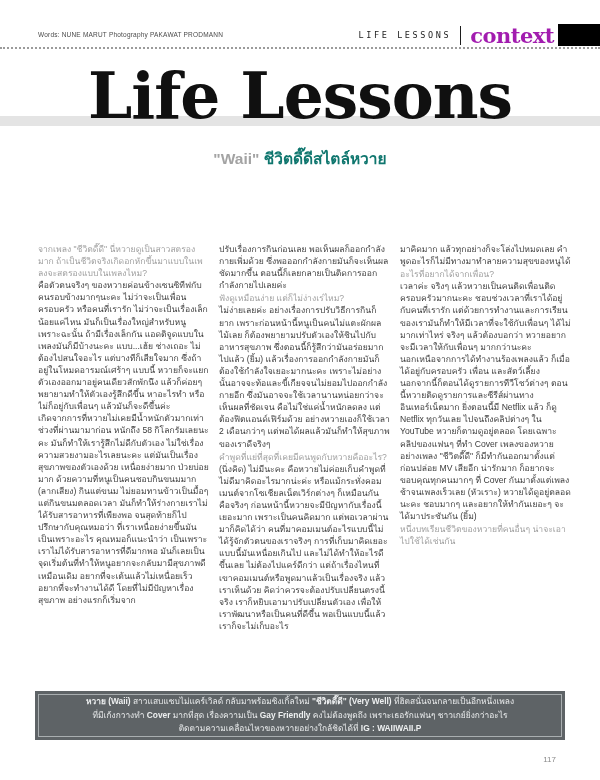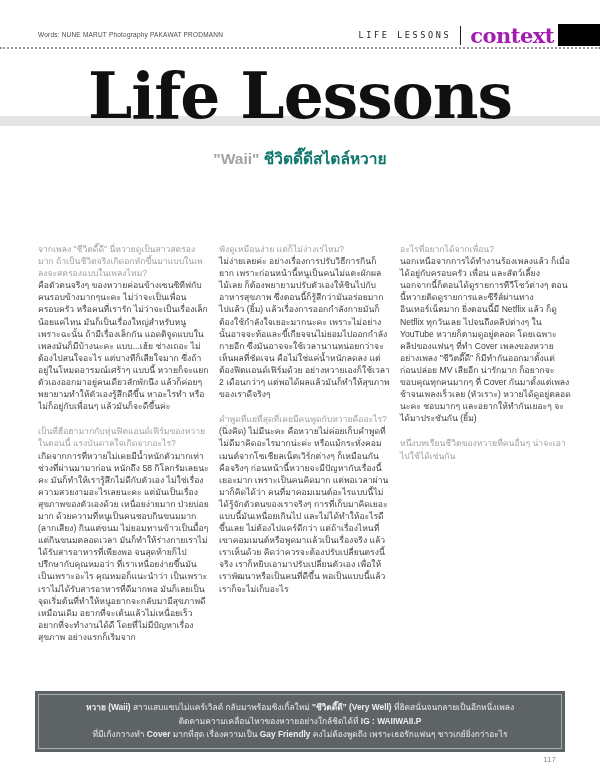--- a/index.html
+++ b/index.html
@@ -25,26 +25,26 @@
   .subtitle{position:absolute;top:146px;left:0;width:600px;text-align:center;
             font-size:15.5px;font-weight:700;}
   .subtitle .artist{color:#a3a3a3;}
   .subtitle .tagline{color:#0f766e;}
 
   
   .columns{position:absolute;top:243px;left:38px;width:534px;height:444px;
            display:flex;gap:10px;overflow:hidden;}
   .col{width:171px;flex:0 0 171px;}
   .col p{margin:0;font-size:8.6px;line-height:12.1px;text-align:left;}
-  .col p.q{color:#9d9d9d;margin-top:13px;}
+  .col p.q{color:#9d9d9d;margin-top:1px;}
   .col p.a{color:#3c3c3c;}
   .col p:first-child{margin-top:0;}
 
   
-  .footer-box{position:absolute;left:35px;top:691px;width:530px;height:61px;background:#5e6366;}
+  .footer-box{position:absolute;left:35px;top:691px;width:530px;height:49px;background:#5e6366;}
   .footer-inner{position:absolute;inset:3px;border:1px solid #a9aeb0;
                 display:flex;flex-direction:column;justify-content:center;align-items:center;}
   .fline{font-size:8.4px;line-height:13.6px;color:#eef0f1;text-align:center;white-space:nowrap;}
   .fline .b{font-weight:700;}
 
   .page-number{position:absolute;top:755px;right:44px;font-size:8px;color:#8a8a8a;}
 </style>
 </head>
 <body>
 
@@ -64,39 +64,41 @@
   <h1 class="page-title" style="margin:0">Life Lessons</h1>
 
   <div class="subtitle">
     <span class="artist">"Waii"</span><span class="tagline"> ชีวิตดี๊ดีสไตล์หวาย</span>
   </div>
 
   <div class="columns">
       <div class="col">
         <p class="q">จากเพลง "ชีวิตดี๊ดี" นี่หวายดูเป็นสาวสตรองมาก ถ้าเป็นชีวิตจริงเกิดอกหักขึ้นมาแบบในเพลงจะสตรองแบบในเพลงไหม?</p>
         <p class="a">คือตัวตนจริงๆ ของหวายค่อนข้างเซนซิทีฟกับคนรอบข้างมากๆนะคะ ไม่ว่าจะเป็นเพื่อน ครอบครัว หรือคนที่เรารัก ไม่ว่าจะเป็นเรื่องเล็กน้อยแค่ไหน มันก็เป็นเรื่องใหญ่สำหรับหนู เพราะฉะนั้น ถ้ามีเรื่องเล็กกัน แอดติจูดแบบในเพลงมันก็มีบ้างนะคะ แบบ...เฮ้ย ช่างเถอะ ไม่ต้องไปสนใจอะไร แต่บางทีก็เสียใจมาก ซึ่งถ้าอยู่ในโหมดอารมณ์เศร้าๆ แบบนี้ หวายก็จะแยกตัวเองออกมาอยู่คนเดียวสักพักนึง แล้วก็ค่อยๆ พยายามทำให้ตัวเองรู้สึกดีขึ้น หาอะไรทำ หรือไม่ก็อยู่กับเพื่อนๆ แล้วมันก็จะดีขึ้นค่ะ</p>
-        <p class="q">เป็นที่ฮือฮามากกับหุ่นฟิตแอนด์เฟิร์มของหวายในตอนนี้ แรงบันดาลใจเกิดจากอะไร?</p>
         <p class="a">เกิดจากการที่หวายไม่เคยมีน้ำหนักตัวมากเท่าช่วงที่ผ่านมามาก่อน หนักถึง 58 กิโลกรัมเลยนะคะ มันก็ทำให้เรารู้สึกไม่ดีกับตัวเอง ไม่ใช่เรื่องความสวยงามอะไรเลยนะคะ แต่มันเป็นเรื่องสุขภาพของตัวเองด้วย เหนื่อยง่ายมาก ป่วยบ่อยมาก ด้วยความที่หนูเป็นคนชอบกินขนมมาก (ลากเสียง) กินแต่ขนม ไม่ยอมทานข้าวเป็นมื้อๆ แต่กินขนมตลอดเวลา มันก็ทำให้ร่างกายเราไม่ได้รับสารอาหารที่เพียงพอ จนสุดท้ายก็ไปปรึกษากับคุณหมอว่า ที่เราเหนื่อยง่ายขึ้นมันเป็นเพราะอะไร คุณหมอก็แนะนำว่า เป็นเพราะเราไม่ได้รับสารอาหารที่ดีมากพอ มันก็เลยเป็นจุดเริ่มต้นที่ทำให้หนูอยากจะกลับมามีสุขภาพดีเหมือนเดิม อยากที่จะเต้นแล้วไม่เหนื่อยเร็ว อยากที่จะทำงานได้ดี โดยที่ไม่มีปัญหาเรื่องสุขภาพ อย่างแรกก็เริ่มจาก</p>
       </div>
       <div class="col">
+        <p class="a">ปรับเรื่องการกินก่อนเลย พอเห็นผลก็ออกกำลังกายเพิ่มด้วย ซึ่งพอออกกำลังกายมันก็จะเห็นผลชัดมากขึ้น ตอนนี้ก็เลยกลายเป็นติดการออกกำลังกายไปเลยค่ะ</p>
         <p class="q">ฟังดูเหมือนง่าย แต่ก็ไม่ง่างเร่ไหม?</p>
         <p class="a">ไม่ง่ายเลยค่ะ อย่างเรื่องการปรับวิธีการกินก็ยาก เพราะก่อนหน้านี้หนูเป็นคนไม่แตะผักผลไม้เลย ก็ต้องพยายามปรับตัวเองให้ชินไปกับอาหารสุขภาพ ซึ่งตอนนี้ก็รู้สึกว่ามันอร่อยมากไปแล้ว (ยิ้ม) แล้วเรื่องการออกกำลังกายมันก็ต้องใช้กำลังใจเยอะมากนะคะ เพราะไม่อย่างนั้นอาจจะท้อและขี้เกียจจนไม่ยอมไปออกกำลังกายอีก ซึ่งมันอาจจะใช้เวลานานหน่อยกว่าจะเห็นผลที่ชัดเจน คือไม่ใช่แค่น้ำหนักลดลง แต่ต้องฟิตแอนด์เฟิร์มด้วย อย่างหวายเองก็ใช้เวลา 2 เดือนกว่าๆ แต่พอได้ผลแล้วมันก็ทำให้สุขภาพของเราดีจริงๆ</p>
         <p class="q">คำพูดที่แย่ที่สุดที่เคยมีคนพูดกับหวายคืออะไร?</p>
         <p class="a">(นิ่งคิด) ไม่มีนะคะ คือหวายไม่ค่อยเก็บคำพูดที่ไม่ดีมาคิดอะไรมากน่ะค่ะ หรือแม้กระทั่งคอมเมนต์จากโซเชียลเน็ตเวิร์กต่างๆ ก็เหมือนกัน คือจริงๆ ก่อนหน้านี้หวายจะมีปัญหากับเรื่องนี้เยอะมาก เพราะเป็นคนคิดมาก แต่พอเวลาผ่านมาก็คิดได้ว่า คนที่มาคอมเมนต์อะไรแบบนี้ไม่ได้รู้จักตัวตนของเราจริงๆ การที่เก็บมาคิดเยอะแบบนี้มันเหนื่อยเกินไป และไม่ได้ทำให้อะไรดีขึ้นเลย ไม่ต้องไปแคร์ดีกว่า แต่ถ้าเรื่องไหนที่เขาคอมเมนต์หรือพูดมาแล้วเป็นเรื่องจริง แล้วเราเห็นด้วย คิดว่าควรจะต้องปรับเปลี่ยนตรงนี้จริง เราก็หยิบเอามาปรับเปลี่ยนตัวเอง เพื่อให้เราพัฒนาหรือเป็นคนที่ดีขึ้น พอเป็นแบบนี้แล้ว เราก็จะไม่เก็บอะไร</p>
       </div>
       <div class="col">
+        <p class="a">มาคิดมาก แล้วทุกอย่างก็จะโล่งไปหมดเลย คำพูดอะไรก็ไม่มีทางมาทำลายความสุขของหนูได้</p>
         <p class="q">อะไรที่อยากได้จากเพื่อน?</p>
+        <p class="a">เวลาค่ะ จริงๆ แล้วหวายเป็นคนติดเพื่อนติดครอบครัวมากนะคะ ชอบช่วงเวลาที่เราได้อยู่กับคนที่เรารัก แต่ด้วยการทำงานและการเรียนของเรามันก็ทำให้มีเวลาที่จะใช้กับเพื่อนๆ ได้ไม่มากเท่าไหร่ จริงๆ แล้วต้องบอกว่า หวายอยากจะมีเวลาให้กับเพื่อนๆ มากกว่านะคะ</p>
         <p class="a">นอกเหนือจากการได้ทำงานร้องเพลงแล้ว ก็เมื่อได้อยู่กับครอบครัว เพื่อน และสัตว์เลี้ยง นอกจากนี้ก็ตอนได้ดูรายการทีวีโชว์ต่างๆ ตอนนี้หวายติดดูรายการและซีรีส์ผ่านทางอินเทอร์เน็ตมาก ยิ่งตอนนี้มี Netflix แล้ว ก็ดู Netflix ทุกวันเลย ไปจนถึงคลิปต่างๆ ใน YouTube หวายก็ตามดูอยู่ตลอด โดยเฉพาะคลิปของแฟนๆ ที่ทำ Cover เพลงของหวาย อย่างเพลง "ชีวิตดี๊ดี" ก็มีทำกันออกมาตั้งแต่ก่อนปล่อย MV เสียอีก น่ารักมาก ก็อยากจะขอบคุณทุกคนมากๆ ที่ Cover กันมาตั้งแต่เพลงช้าจนเพลงเร็วเลย (หัวเราะ) หวายได้ดูอยู่ตลอดนะคะ ชอบมากๆ และอยากให้ทำกันเยอะๆ จะได้มาประชันกัน (ยิ้ม)</p>
         <p class="q">หนึ่งบทเรียนชีวิตของหวายที่คนอื่นๆ น่าจะเอาไปใช้ได้เช่นกัน</p>
       </div>
     </div>
 
   <div class="footer-box">
     <div class="footer-inner">
         <div class="fline"><span class="b">หวาย (Waii)</span><span> สาวแสบแซบไม่แคร์เวิลด์ กลับมาพร้อมซิงเกิ้ลใหม่ </span><span class="b">"ชีวิตดี๊ดี" (Very Well)</span><span> ที่ฮิตสนั่นจนกลายเป็นอีกหนึ่งเพลง</span></div>
+        <div class="fline"><span>ที่มีเก้งกวางทำ </span><span class="b">Cover</span><span> มากที่สุด เรื่องความเป็น </span><span class="b">Gay Friendly</span><span> คงไม่ต้องพูดถึง เพราะเธอรักแฟนๆ ชาวเกย์ยิ่งกว่าอะไร</span></div>
         <div class="fline"><span>ติดตามความเคลื่อนไหวของหวายอย่างใกล้ชิดได้ที่ </span><span class="b">IG : WAIIWAII.P</span></div>
-        <div class="fline"><span>ที่มีเก้งกวางทำ </span><span class="b">Cover</span><span> มากที่สุด เรื่องความเป็น </span><span class="b">Gay Friendly</span><span> คงไม่ต้องพูดถึง เพราะเธอรักแฟนๆ ชาวเกย์ยิ่งกว่าอะไร</span></div>
       </div>
   </div>
 
   <div class="page-number">117</div>
 
 </div>
 
 </body></html>

